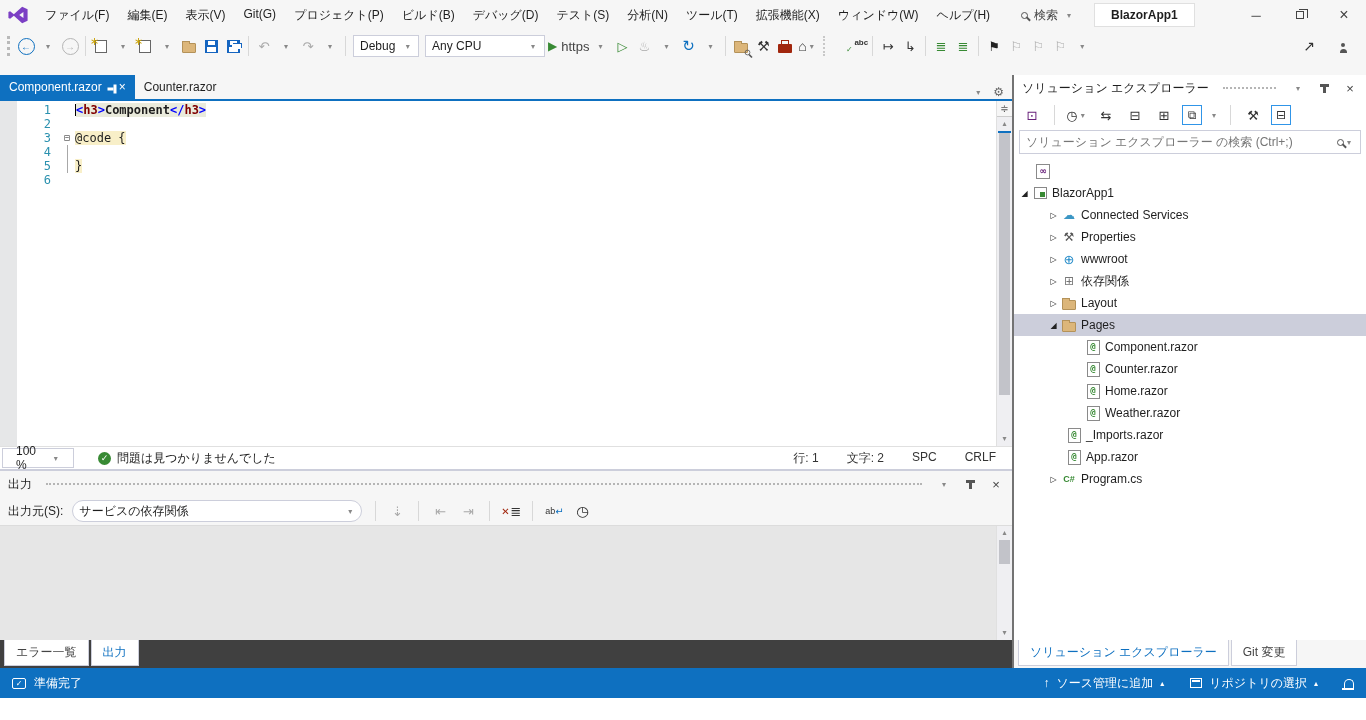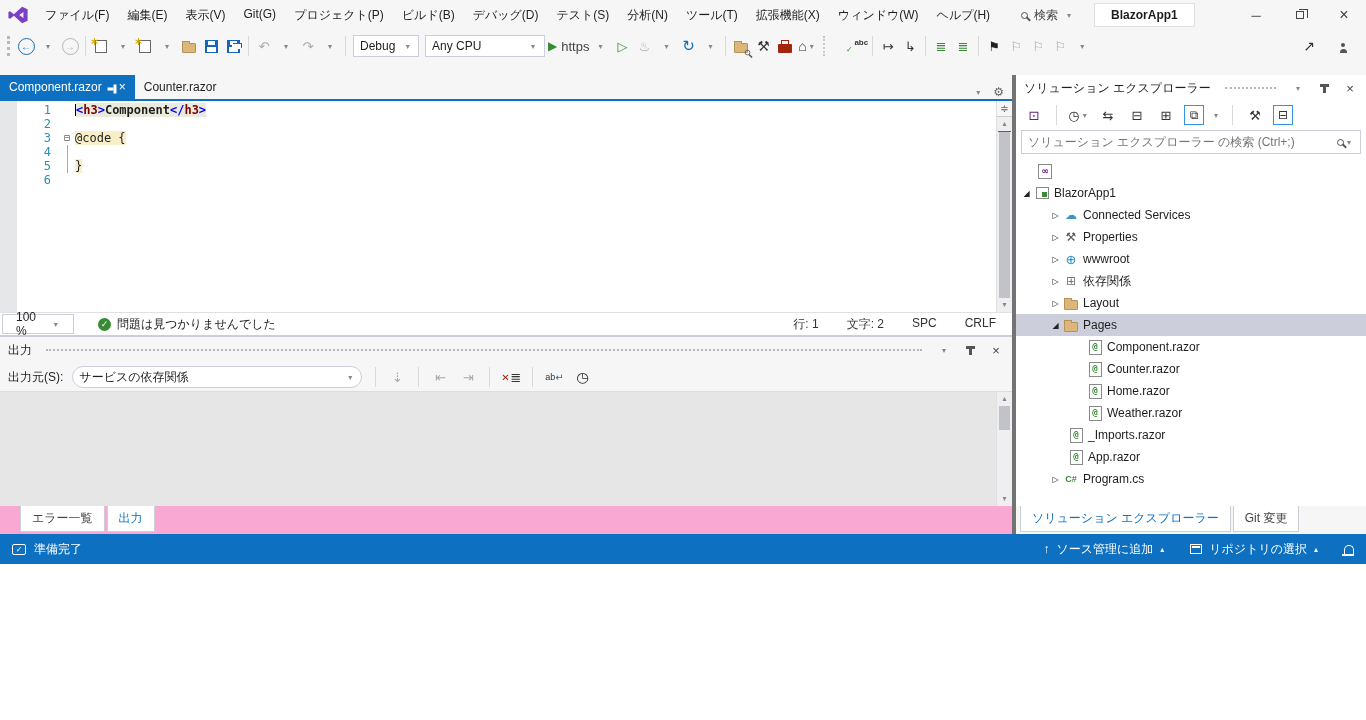--- a/index.html
+++ b/index.html
@@ -1,18 +1,18 @@
 <!DOCTYPE html>
 <html style="--accent: #0e70c0; --statusblue: #0e70c0; --selection: #cccedb; --linenum: #2b91af; --tagname: #800000; --tagdelim: #0000ff; --razorbg: #eaebdc; --yellowbg: #f8efc8; --folder: #dcb67a; --green: #388a34; --red: #a1260d; --purple: #68217a; --blue: #1565c0;"><head>
 <meta charset="utf-8">
 <style>
   * { margin:0; padding:0; box-sizing:border-box; }
   html,body { width:1366px; height:720px; overflow:hidden;
     font-family:"Liberation Sans","DejaVu Sans",sans-serif; font-size:12px; color:#1e1e1e; }
-  .app { width:1366px; height:564px; display:flex; flex-direction:column; background:#f6f6f6; }
+  .app { width:1366px; height:698px; display:flex; flex-direction:column; background:#f6f6f6; }
 
   
   .titlebar { height:30px; display:flex; align-items:center; background:#f6f6f6; padding-left:8px; flex:0 0 auto; }
   .vslogo { width:20px; height:20px; margin-right:8px; }
   .menus { display:flex; }
   .menu-item { padding:4px 9px; cursor:default; white-space:nowrap; }
   .search-btn { display:flex; align-items:center; gap:6px; padding:3px 8px; margin-left:14px; color:#444; }
   .solution-box { background:#fff; border:1px solid #e0e0e0; padding:4px 16px; margin-left:12px; font-weight:bold; }
   .win-controls { margin-left:auto; display:flex; height:30px; }
   .win-btn { width:44px; display:flex; align-items:center; justify-content:center; font-size:13px; color:#444; }
@@ -97,26 +97,26 @@
   
   .output { height:170px; display:flex; flex-direction:column; border-top:1px solid #cccedb; background:#f6f6f6; flex:0 0 auto; }
   .pane-header { height:26px; display:flex; align-items:center; padding:0 8px; gap:10px; }
   .dots { flex:1; height:3px; border-top:2px dotted #b5b5b5; margin:0 4px; }
   .hbtn { color:#444; font-size:9px; display:inline-flex; align-items:center; justify-content:center; width:16px; }
   .out-toolbar { height:28px; display:flex; align-items:center; padding:0 8px; gap:6px; }
   .out-combo { width:290px;border-radius:11px; }
   .out-content { flex:1; background:#e6e6e6; display:flex; justify-content:flex-end; border-top:1px solid #dcdcdc; }
   .vscroll2 { width:16px; background:#efeff2; border-left:1px solid #e0e0e0; display:flex; flex-direction:column; }
 
-  .btabs { height:28px; display:flex; align-items:flex-start; padding-left:20px; gap:2px; background:#f9a8d4; flex:0 0 auto; }
+  .btabs { height:28px; display:flex; align-items:flex-start; padding-left:4px; gap:2px; background:#404040; flex:0 0 auto; }
   .btab { padding:4px 11px; background:#fff; border:1px solid #cccedb; border-top:none; color:#444; }
   .btab.sel { color:var(--accent); }
 
   
-  .sepanel { width:354px; background:#fff; border-left:4px solid #737373; display:flex; flex-direction:column; min-height:0; }
+  .sepanel { width:354px; background:#fff; border-left:2px solid #737373; display:flex; flex-direction:column; min-height:0; }
   .se-toolbar { height:28px; display:flex; align-items:center; gap:7px; padding:0 7px; }
   .togglebox { border:1px solid #3095e8; display:inline-flex; align-items:center; justify-content:center; min-width:20px; height:20px; }
   .se-search { height:24px; margin:1px 5px 4px 5px; border:1px solid #cccedb; display:flex; align-items:center; padding:0 6px; }
   .se-search input { flex:1; border:none; outline:none; font:12px "Liberation Sans",sans-serif; color:#333; background:transparent; }
   .se-search input::placeholder { color:#767676; opacity:1; }
   .se-tree { flex:1; overflow:hidden; padding-top:2px; }
   .trow { height:22px; display:flex; align-items:center; }
   .trow.selected { background:var(--selection); }
   .exp { width:13px; flex:0 0 13px; font-size:8px; color:#222; text-align:center; }
   .ticon { width:18px; flex:0 0 18px; display:flex; justify-content:center; align-items:center; }

